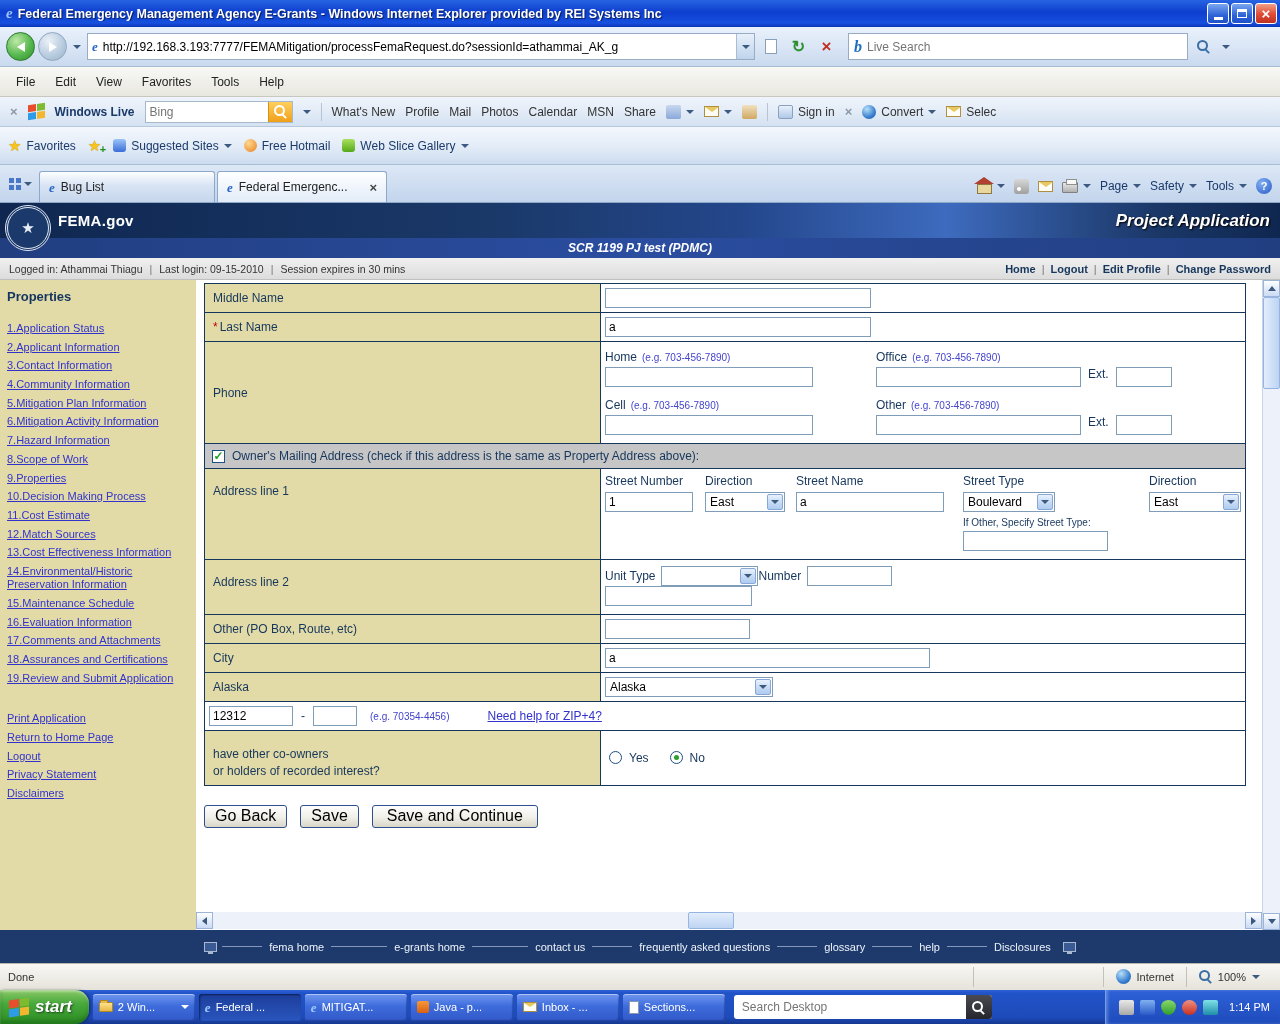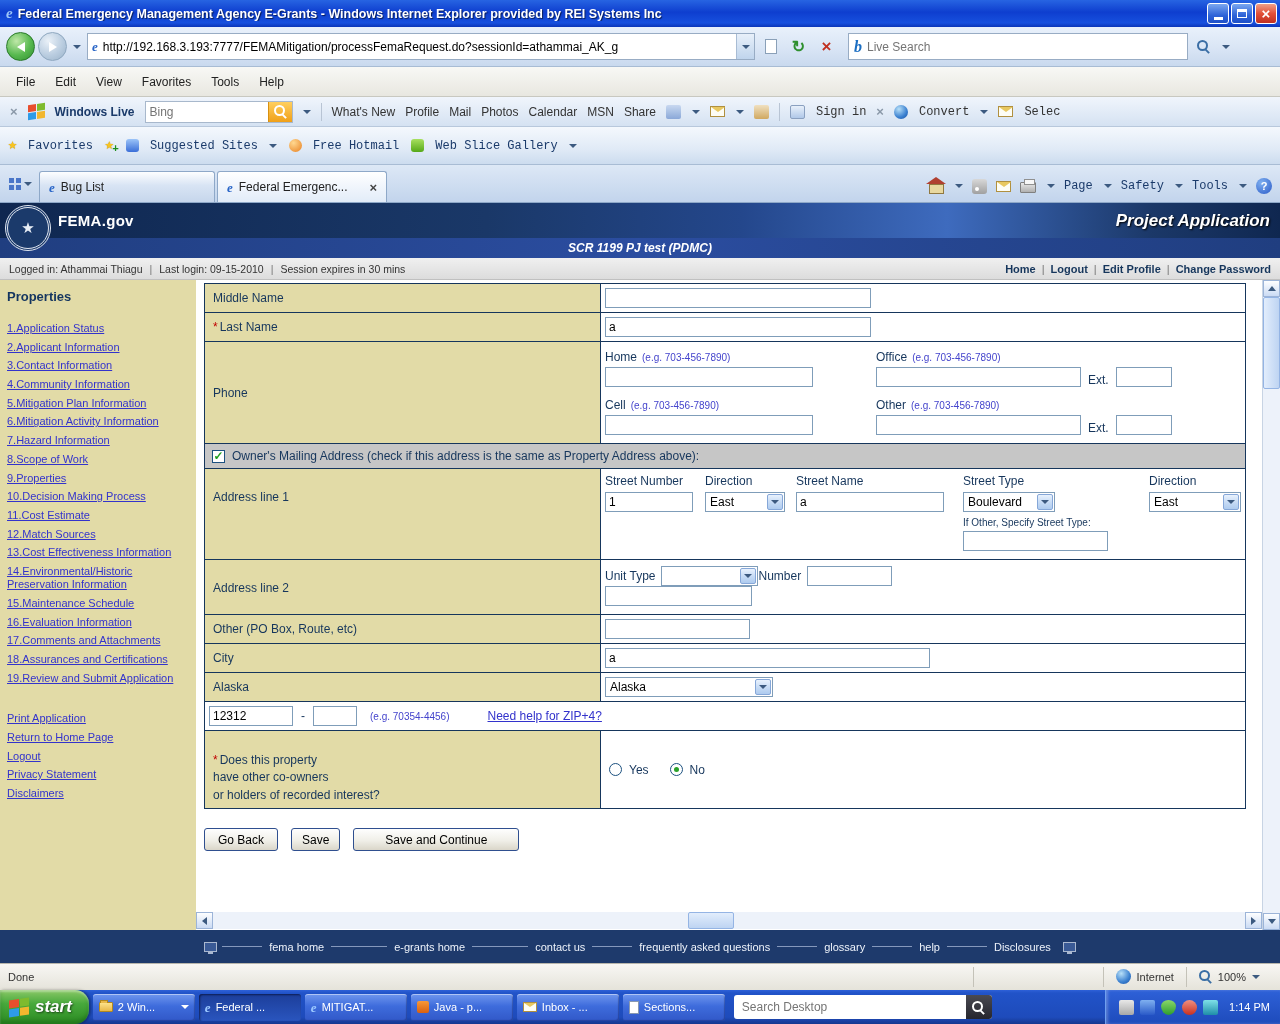--- a/index.html
+++ b/index.html
@@ -57,21 +57,21 @@
 .mag.white::after{background:#fff;}
 .lb-sep{width:1px;height:18px;background:#B8C4D4;}
 .sq-icon{width:15px;height:14px;border-radius:2px;display:inline-block;}
 .globe-ic{width:14px;height:14px;border-radius:50%;background:radial-gradient(circle at 35% 30%,#B8E0F8,#3A80D0 60%,#1A50A0);display:inline-block;}
 .env-ic{width:15px;height:11px;background:#FDFDF5;border:1px solid #B09040;position:relative;display:inline-block;}
 .env-ic::after{content:"";position:absolute;left:0;top:0;border-left:7px solid transparent;border-right:7px solid transparent;border-top:5px solid #E8C860;}
 
 
 .favbar{height:38px;background:linear-gradient(#F4F8FD 0%,#E0EAF6 60%,#CCDCEF 100%);display:flex;align-items:center;padding:0 8px;gap:12px;border-bottom:1px solid #A8BCD4;font-size:12px;color:#1A3A6A;}
 .star{color:#F8C420;font-size:15px;text-shadow:0 0 1px #A07800;line-height:1;}
-.fav-group{display:flex;align-items:center;gap:11px;font-family:Liberation Mono, monospace;}
+.fav-group{display:flex;align-items:center;gap:5px;}
 .addfav{position:relative;}
 .addfav .plus{position:absolute;right:-5px;bottom:-2px;color:#1E8F1E;font-weight:bold;font-size:11px;}
 .ws-ic{width:13px;height:13px;border-radius:3px;background:linear-gradient(#A8E060,#55A818);display:inline-block;}
 .hm-ic{width:13px;height:13px;border-radius:50%;background:radial-gradient(circle at 35% 30%,#FFD890,#E88020);display:inline-block;}
 .ss-ic{width:13px;height:13px;border-radius:3px;background:linear-gradient(#9CC4F8,#3A6ED8);display:inline-block;}
 
 
 .tabrow{height:38px;background:linear-gradient(#DDE8F6,#C2D4EC);display:flex;align-items:flex-end;padding:0 4px;border-bottom:1px solid #8EA8C8;}
 .qt{height:26px;display:flex;align-items:center;gap:3px;padding:0 5px;margin-bottom:5px;}
 .qt-grid{display:grid;grid-template:1fr 1fr/1fr 1fr;gap:2px;}
@@ -110,47 +110,47 @@
 .sb-title{font-size:13px;font-weight:bold;color:#14355F;margin-bottom:18px;}
 .sb-link{display:block;color:#3333CC;text-decoration:underline;margin-bottom:5.5px;line-height:1.2;cursor:pointer;}
 .sb-gap{height:22px;}
 .main{flex:1;background:#fff;position:relative;padding:3px 0 0 8px;min-width:0;}
 
 
 .form-table{width:1042px;border:1px solid #16365C;font-size:12px;color:#16365C;background:#fff;}
 .frow{display:flex;border-bottom:1px solid #16365C;background:#fff;}
 .frow:last-child{border-bottom:0;}
 .flabel{width:396px;flex-shrink:0;background:#E2DBA7;border-right:1px solid #16365C;padding:4px 8px;display:flex;align-items:center;}
-.flabel.top{align-items:flex-start;padding-top:21px;}
+.flabel.top{align-items:flex-start;padding-top:15px;}
 .ffield{flex:1;padding:4px 4px;display:flex;align-items:center;min-width:0;}
 .req{color:#C00000;margin-right:2px;}
 .xp-input{height:20px;border:1px solid #7F9DB9;padding:1px 3px;font-size:12px;font-family:inherit;color:#000;background:#fff;outline:none;}
 .hint{font-size:10px;color:#4444CC;margin-left:5px;}
 .xp-select{height:20px;border:1px solid #7F9DB9;background:#fff;display:inline-flex;align-items:center;font-size:12px;color:#000;position:relative;padding:0 20px 0 4px;flex-shrink:0;}
 .sel-btn{position:absolute;right:1px;top:1px;bottom:1px;width:16px;background:linear-gradient(#E9F2FD 0%,#C8DCF5 50%,#AECBEF 100%);border:1px solid #86A7D8;border-radius:2px;display:flex;align-items:center;justify-content:center;}
 .checkbox-row{background:#C6C6C6;padding:5px 7px;display:flex;align-items:center;gap:7px;border-bottom:1px solid #16365C;font-size:12px;color:#16365C;}
 .cb{width:13px;height:13px;background:#fff;border:1px solid #1C5180;display:flex;align-items:center;justify-content:center;color:#1E9E1E;font-size:12px;font-weight:bold;line-height:1;flex-shrink:0;}
 .radio{width:13px;height:13px;border:1px solid #1C5180;border-radius:50%;background:#fff;position:relative;display:inline-block;vertical-align:-2px;}
 .radio.on::after{content:"";position:absolute;left:3px;top:3px;right:3px;bottom:3px;background:#2AA12A;border-radius:50%;}
 
 .phone-grid{align-items:flex-start;padding-top:6px;padding-bottom:8px;}
 .pcol1{width:271px;flex-shrink:0;}
 .plabel{margin:2px 0 3px;display:flex;align-items:center;}
-.prow{display:flex;align-items:flex-end;gap:7px;border-radius:10px;}
+.prow{display:flex;align-items:flex-start;gap:7px;border-radius:10px;}
 .pgap{height:9px;}
 
 .a1{display:grid;grid-template-columns:100px 91px 167px 186px auto;align-content:start;row-gap:3px;padding:4px 4px 8px;}
 .a1 .h{padding:1px 0;}
 .small-label{font-size:10px;color:#16365C;}
 
 .a2{display:block;padding:6px 4px 8px;}
 .a2row{display:flex;align-items:center;}
 
 .btn-row{margin-top:19px;display:flex;gap:13px;}
-.xp-btn{height:23px;border:1px solid #2F4F8F;border-radius:3px;background:linear-gradient(#FEFEFE,#F0EFE8 55%,#DAD6C9);font-size:12px;color:#000;display:flex;align-items:center;justify-content:center;padding:0 10px;}
+.xp-btn{height:23px;border:1px solid #2F4F8F;border-radius:3px;background:linear-gradient(#FEFEFE,#F0EFE8 55%,#DAD6C9);font-size:16px;color:#000;display:flex;align-items:center;justify-content:center;padding:0 10px;}
 
 
 .scroll-btn{width:17px;height:17px;background:linear-gradient(#FDFEFF,#CBDBF4);border:1px solid #9CB4D8;display:flex;align-items:center;justify-content:center;flex-shrink:0;}
 .t-up{width:0;height:0;border-left:4px solid transparent;border-right:4px solid transparent;border-bottom:5px solid #3C5A80;}
 .t-dn{width:0;height:0;border-left:4px solid transparent;border-right:4px solid transparent;border-top:5px solid #3C5A80;}
 .t-lf{width:0;height:0;border-top:4px solid transparent;border-bottom:4px solid transparent;border-right:5px solid #3C5A80;}
 .t-rt{width:0;height:0;border-top:4px solid transparent;border-bottom:4px solid transparent;border-left:5px solid #3C5A80;}
 .hscroll{position:absolute;left:0;right:0;bottom:1px;height:17px;display:flex;background:#EDF2FA;}
 .h-track{flex:1;position:relative;background:#EDF2FA;}
 .h-thumb{position:absolute;left:46%;width:46px;top:0;bottom:0;background:linear-gradient(#E2EDFC,#BED4F2);border:1px solid #94B4E4;border-radius:2px;}
@@ -592,21 +592,20 @@
             <input class="xp-input" style="width: 84px;" value="12312">
             <span>-</span>
             <input class="xp-input" style="width: 44px;">
             <span class="hint">(e.g. 70354-4456)</span>
             <a style="color:#3333CC;text-decoration:underline;margin-left:30px;cursor:pointer">Need help for ZIP+4?</a>
           </div>
         </div>
 
         <div class="frow">
           <div class="flabel top" style="display:block;line-height:1.45">
-            <div><span class="req">*</span><span>Does this property</span></div>
             <div>have other co-owners</div>
             <div>or holders of recorded interest?</div>
           </div>
           <div class="ffield" style="gap:7px;padding-left:8px">
             <span class="radio"></span>
             <span>Yes</span>
             <span class="radio on" style="margin-left:14px"></span>
             <span>No</span>
           </div>
         </div>

